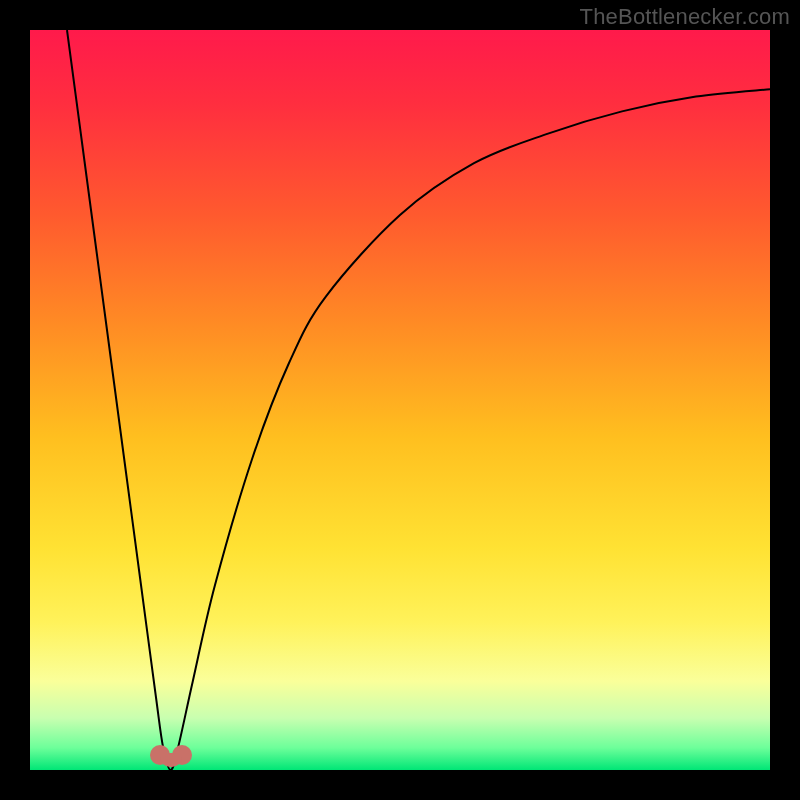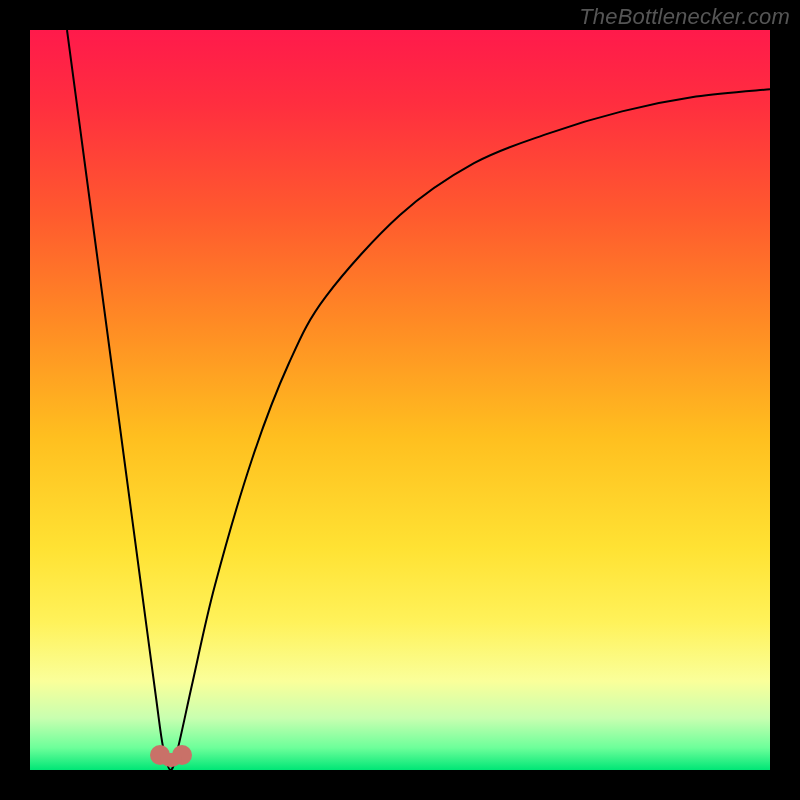--- a/index.html
+++ b/index.html
@@ -9,21 +9,20 @@
     height: 800px;
     overflow: hidden;
     background: #000;
     font-family: Arial, Helvetica, sans-serif;
   }
   .frame {
     position: absolute;
     left: 0; top: 0;
     width: 800px; height: 616px;
     background: #000;
-    font-style: italic;
   }
   .plot-area {
     position: absolute;
     left: 30px;
     top: 30px;
     width: 740px;
     height: 740px;
     overflow: hidden;
   }
   .gradient {

